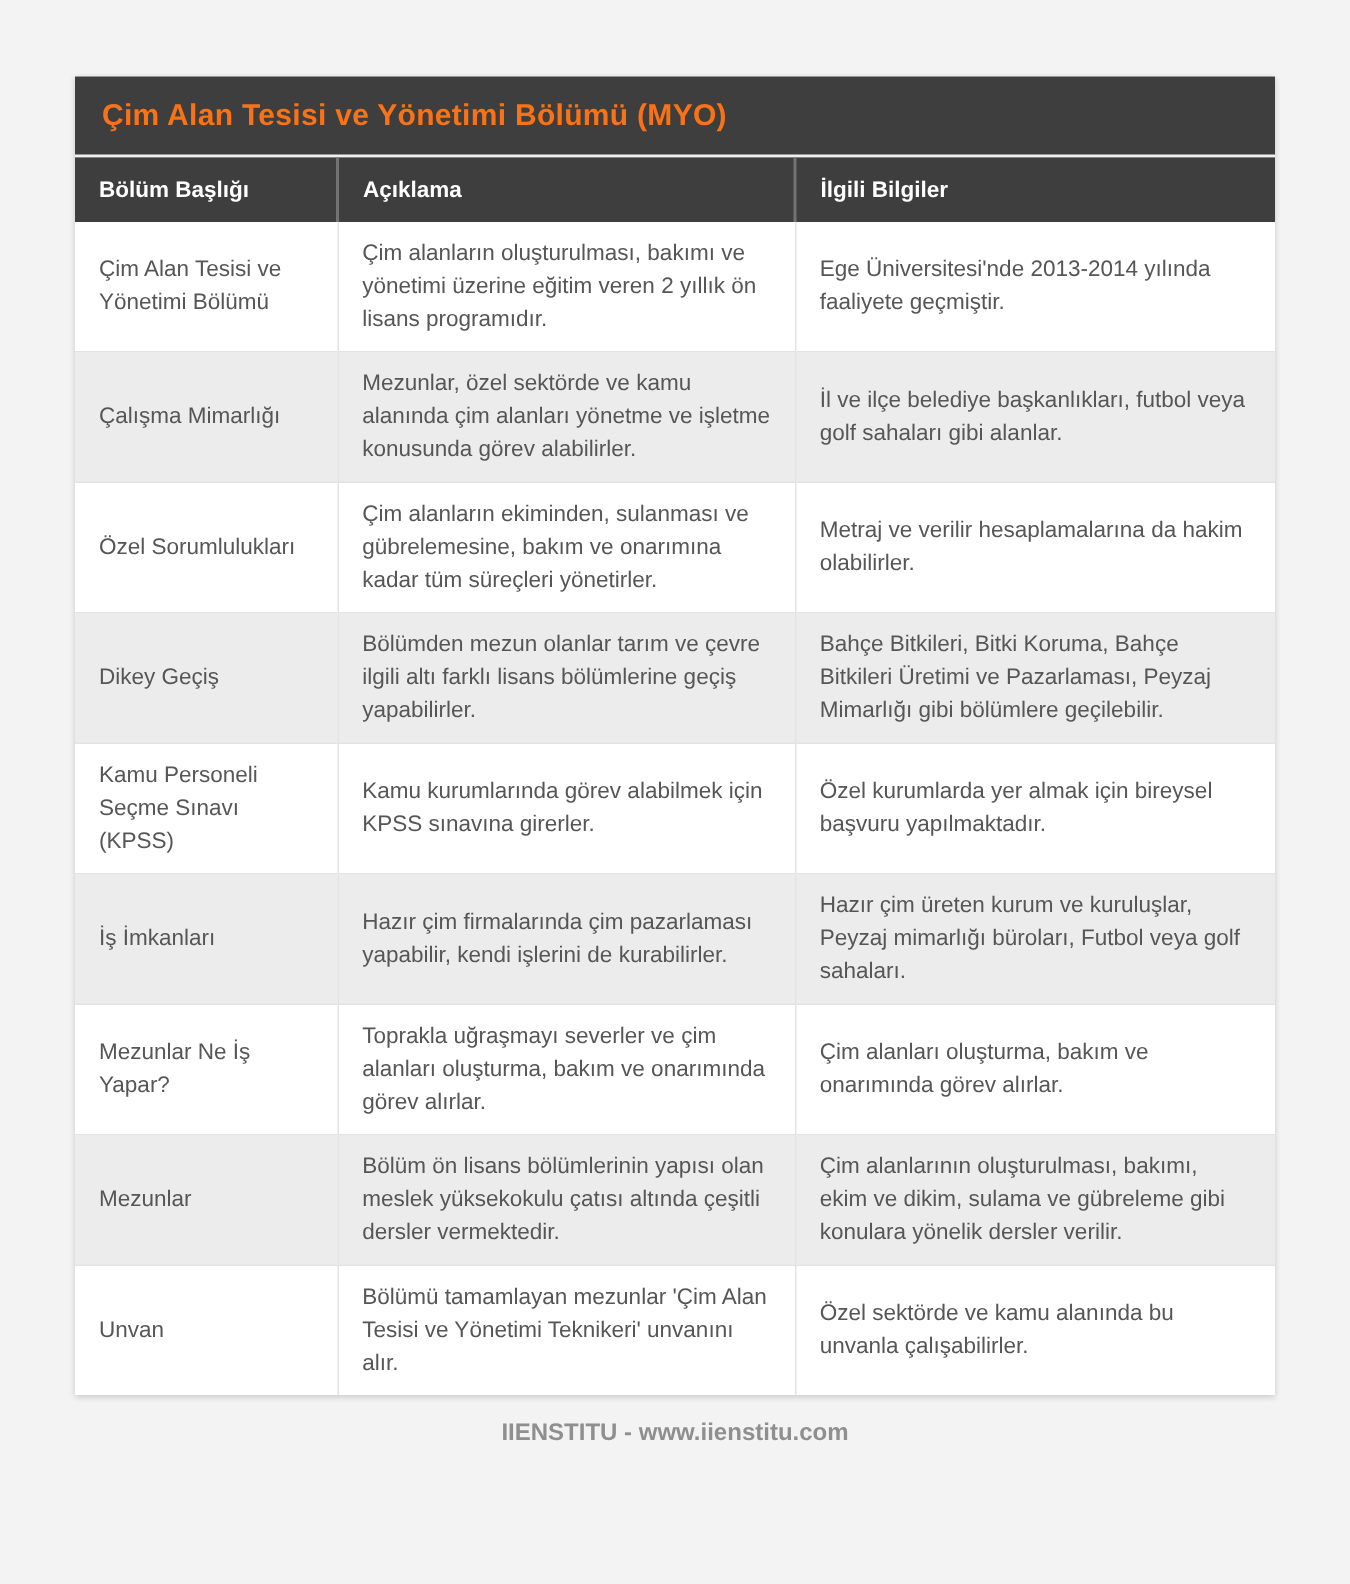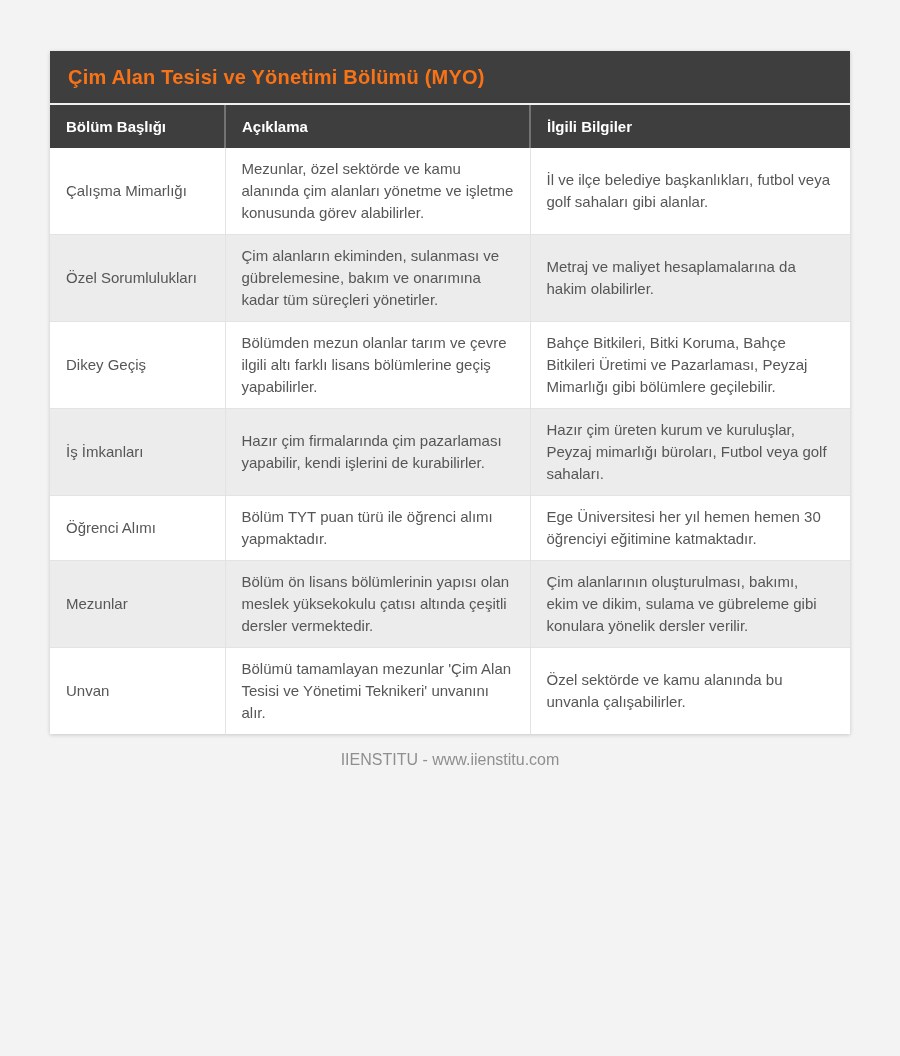--- a/index.html
+++ b/index.html
@@ -55,20 +55,21 @@
   }
   tbody tr:first-child td { border-top: none; }
   tbody td + td { border-left: 1px solid #e3e3e3; }
   tbody tr:nth-child(odd)  td { background: #ffffff; }
   tbody tr:nth-child(even) td { background: #ececec; }
   .page-footer {
     text-align: center;
     color: #8f8f8f;
     font-size: 16px;
     margin-top: 17px;
+    font-weight: bold;
   }
 </style>
 </head>
 <body>
 
 <div class="table-card">
   <div class="title-bar">Çim Alan Tesisi ve Yönetimi Bölümü (MYO)</div>
 
   <table class="info-table">
     <colgroup>
@@ -77,52 +78,62 @@
       <col class="c3">
     </colgroup>
     <thead>
       <tr>
         <th>Bölüm Başlığı</th>
         <th>Açıklama</th>
         <th>İlgili Bilgiler</th>
       </tr>
     </thead>
     <tbody id="table-body">
+  <tr>
+    <td>Çim Alan Tesisi ve Yönetimi Bölümü</td>
+    <td>Çim alanların oluşturulması, bakımı ve yönetimi üzerine eğitim veren 2 yıllık ön lisans programıdır.</td>
+    <td>Ege Üniversitesi'nde 2013-2014 yılında faaliyete geçmiştir.</td>
+  </tr>
 
   <tr>
     <td>Çalışma Mimarlığı</td>
     <td>Mezunlar, özel sektörde ve kamu alanında çim alanları yönetme ve işletme konusunda görev alabilirler.</td>
     <td>İl ve ilçe belediye başkanlıkları, futbol veya golf sahaları gibi alanlar.</td>
   </tr>
 
   <tr>
     <td>Özel Sorumlulukları</td>
     <td>Çim alanların ekiminden, sulanması ve gübrelemesine, bakım ve onarımına kadar tüm süreçleri yönetirler.</td>
-    <td>Metraj ve maliyet hesaplamalarına da hakim olabilirler.</td>
+    <td>Metraj ve verilir hesaplamalarına da hakim olabilirler.</td>
   </tr>
 
   <tr>
     <td>Dikey Geçiş</td>
     <td>Bölümden mezun olanlar tarım ve çevre ilgili altı farklı lisans bölümlerine geçiş yapabilirler.</td>
     <td>Bahçe Bitkileri, Bitki Koruma, Bahçe Bitkileri Üretimi ve Pazarlaması, Peyzaj Mimarlığı gibi bölümlere geçilebilir.</td>
   </tr>
 
+  <tr>
+    <td>Kamu Personeli Seçme Sınavı (KPSS)</td>
+    <td>Kamu kurumlarında görev alabilmek için KPSS sınavına girerler.</td>
+    <td>Özel kurumlarda yer almak için bireysel başvuru yapılmaktadır.</td>
+  </tr>
 
   <tr>
     <td>İş İmkanları</td>
     <td>Hazır çim firmalarında çim pazarlaması yapabilir, kendi işlerini de kurabilirler.</td>
     <td>Hazır çim üreten kurum ve kuruluşlar, Peyzaj mimarlığı büroları, Futbol veya golf sahaları.</td>
   </tr>
 
+  <tr>
+    <td>Mezunlar Ne İş Yapar?</td>
+    <td>Toprakla uğraşmayı severler ve çim alanları oluşturma, bakım ve onarımında görev alırlar.</td>
+    <td>Çim alanları oluşturma, bakım ve onarımında görev alırlar.</td>
+  </tr>
 
-  <tr>
-    <td>Öğrenci Alımı</td>
-    <td>Bölüm TYT puan türü ile öğrenci alımı yapmaktadır.</td>
-    <td>Ege Üniversitesi her yıl hemen hemen 30 öğrenciyi eğitimine katmaktadır.</td>
-  </tr>
 
   <tr>
     <td>Mezunlar</td>
     <td>Bölüm ön lisans bölümlerinin yapısı olan meslek yüksekokulu çatısı altında çeşitli dersler vermektedir.</td>
     <td>Çim alanlarının oluşturulması, bakımı, ekim ve dikim, sulama ve gübreleme gibi konulara yönelik dersler verilir.</td>
   </tr>
 
   <tr>
     <td>Unvan</td>
     <td>Bölümü tamamlayan mezunlar 'Çim Alan Tesisi ve Yönetimi Teknikeri' unvanını alır.</td>

